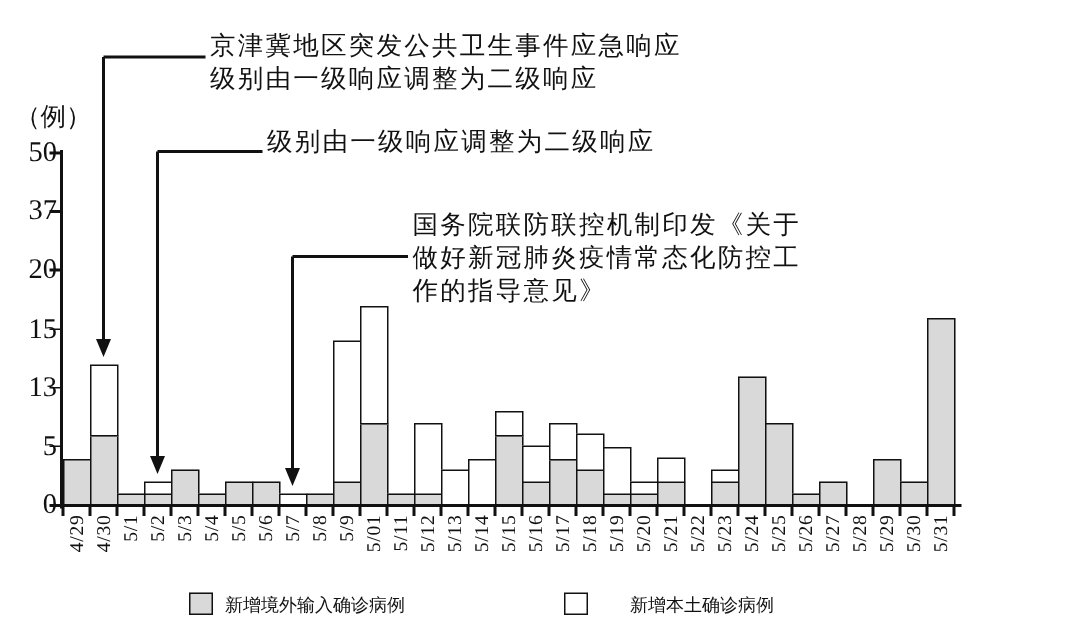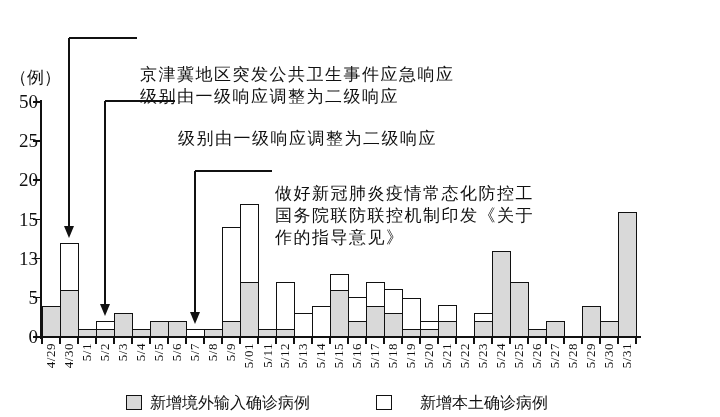--- a/index.html
+++ b/index.html
@@ -22,26 +22,26 @@
   .bar-imported{background:#d9d9d9;}
   .bar-local{background:#ffffff;}
   .conn{position:absolute;background:#111;}
   .arrowhead{
     position:absolute;width:0;height:0;
     border-left:5.5px solid transparent;border-right:5.5px solid transparent;
     border-top:12px solid #111;
   }
   .annotation{
     position:absolute;font-size:17px;line-height:22px;letter-spacing:1.5px;
-    white-space:nowrap;color:#111;margin-top:44px;
+    white-space:nowrap;color:#111;
   }
   .yunit{position:absolute;left:10px;top:66px;font-size:17px;letter-spacing:0px;}
   .xunit{position:absolute;left:640px;top:345px;font-size:16px;}
   .legend-swatch{position:absolute;width:16px;height:15px;box-sizing:border-box;border:1.5px solid #111;}
-  .legend-label{position:absolute;font-size:16px;line-height:18px;white-space:nowrap;}
+  .legend-label{position:absolute;font-size:12px;line-height:18px;white-space:nowrap;}
 </style>
 </head>
 <body>
 
 <div id="stage">
   <div class="yunit">（例）</div>
 
   <div id="plot">
       <div class="bar-seg bar-imported" style="left: 42px; top: 306px; width: 19px; height: 32px;"></div>
       <div class="bar-seg bar-imported" style="left: 60px; top: 290px; width: 19px; height: 48px;"></div>
@@ -93,21 +93,21 @@
       <div class="ytick-label" style="left: 0px; top: 326px;">0</div>
       <div class="tick" style="left: 33px; top: 296.833px; width: 7px; height: 1.6px;"></div>
       <div class="ytick-label" style="left: 0px; top: 286.833px;">5</div>
       <div class="tick" style="left: 33px; top: 257.667px; width: 7px; height: 1.6px;"></div>
       <div class="ytick-label" style="left: 0px; top: 247.667px;">13</div>
       <div class="tick" style="left: 33px; top: 218.5px; width: 7px; height: 1.6px;"></div>
       <div class="ytick-label" style="left: 0px; top: 208.5px;">15</div>
       <div class="tick" style="left: 33px; top: 179.333px; width: 7px; height: 1.6px;"></div>
       <div class="ytick-label" style="left: 0px; top: 169.333px;">20</div>
       <div class="tick" style="left: 33px; top: 140.167px; width: 7px; height: 1.6px;"></div>
-      <div class="ytick-label" style="left: 0px; top: 130.167px;">25</div>
+      <div class="ytick-label" style="left: 0px; top: 130.167px;">37</div>
       <div class="tick" style="left: 33px; top: 101px; width: 7px; height: 1.6px;"></div>
       <div class="ytick-label" style="left: 0px; top: 91px;">50</div>
       <div class="tick" style="left: 41.2px; top: 338px; width: 1.6px; height: 6px;"></div>
       <div class="tick" style="left: 59.2px; top: 338px; width: 1.6px; height: 6px;"></div>
       <div class="tick" style="left: 77.2px; top: 338px; width: 1.6px; height: 6px;"></div>
       <div class="tick" style="left: 95.2px; top: 338px; width: 1.6px; height: 6px;"></div>
       <div class="tick" style="left: 113.2px; top: 338px; width: 1.6px; height: 6px;"></div>
       <div class="tick" style="left: 131.2px; top: 338px; width: 1.6px; height: 6px;"></div>
       <div class="tick" style="left: 149.2px; top: 338px; width: 1.6px; height: 6px;"></div>
       <div class="tick" style="left: 167.2px; top: 338px; width: 1.6px; height: 6px;"></div>
@@ -177,22 +177,22 @@
       <div class="conn" style="left: 69px; top: 37.2px; width: 68px; height: 1.6px;"></div>
       <div class="conn" style="left: 68.2px; top: 38px; width: 1.6px; height: 189px;"></div>
       <div class="arrowhead" style="left: 63.5px; top: 226px;"></div>
       <div class="annotation" style="left: 178px; top: 84px;">
         <div>级别由一级响应调整为二级响应</div>
       </div>
       <div class="conn" style="left: 105px; top: 100.2px; width: 70px; height: 1.6px;"></div>
       <div class="conn" style="left: 104.2px; top: 101px; width: 1.6px; height: 204.333px;"></div>
       <div class="arrowhead" style="left: 99.5px; top: 304.333px;"></div>
       <div class="annotation" style="left: 275px; top: 139px;">
+        <div>国务院联防联控机制印发《关于</div>
         <div>做好新冠肺炎疫情常态化防控工</div>
-        <div>国务院联防联控机制印发《关于</div>
         <div>作的指导意见》</div>
       </div>
       <div class="conn" style="left: 195px; top: 170.2px; width: 77px; height: 1.6px;"></div>
       <div class="conn" style="left: 194.2px; top: 171px; width: 1.6px; height: 142.167px;"></div>
       <div class="arrowhead" style="left: 189.5px; top: 312.167px;"></div>
     </div>
 
   <div>
     <span class="legend-swatch" style="left:126px;top:395px;background:#d9d9d9;"></span>
     <span class="legend-label" style="left:150px;top:394px;">新增境外输入确诊病例</span>

